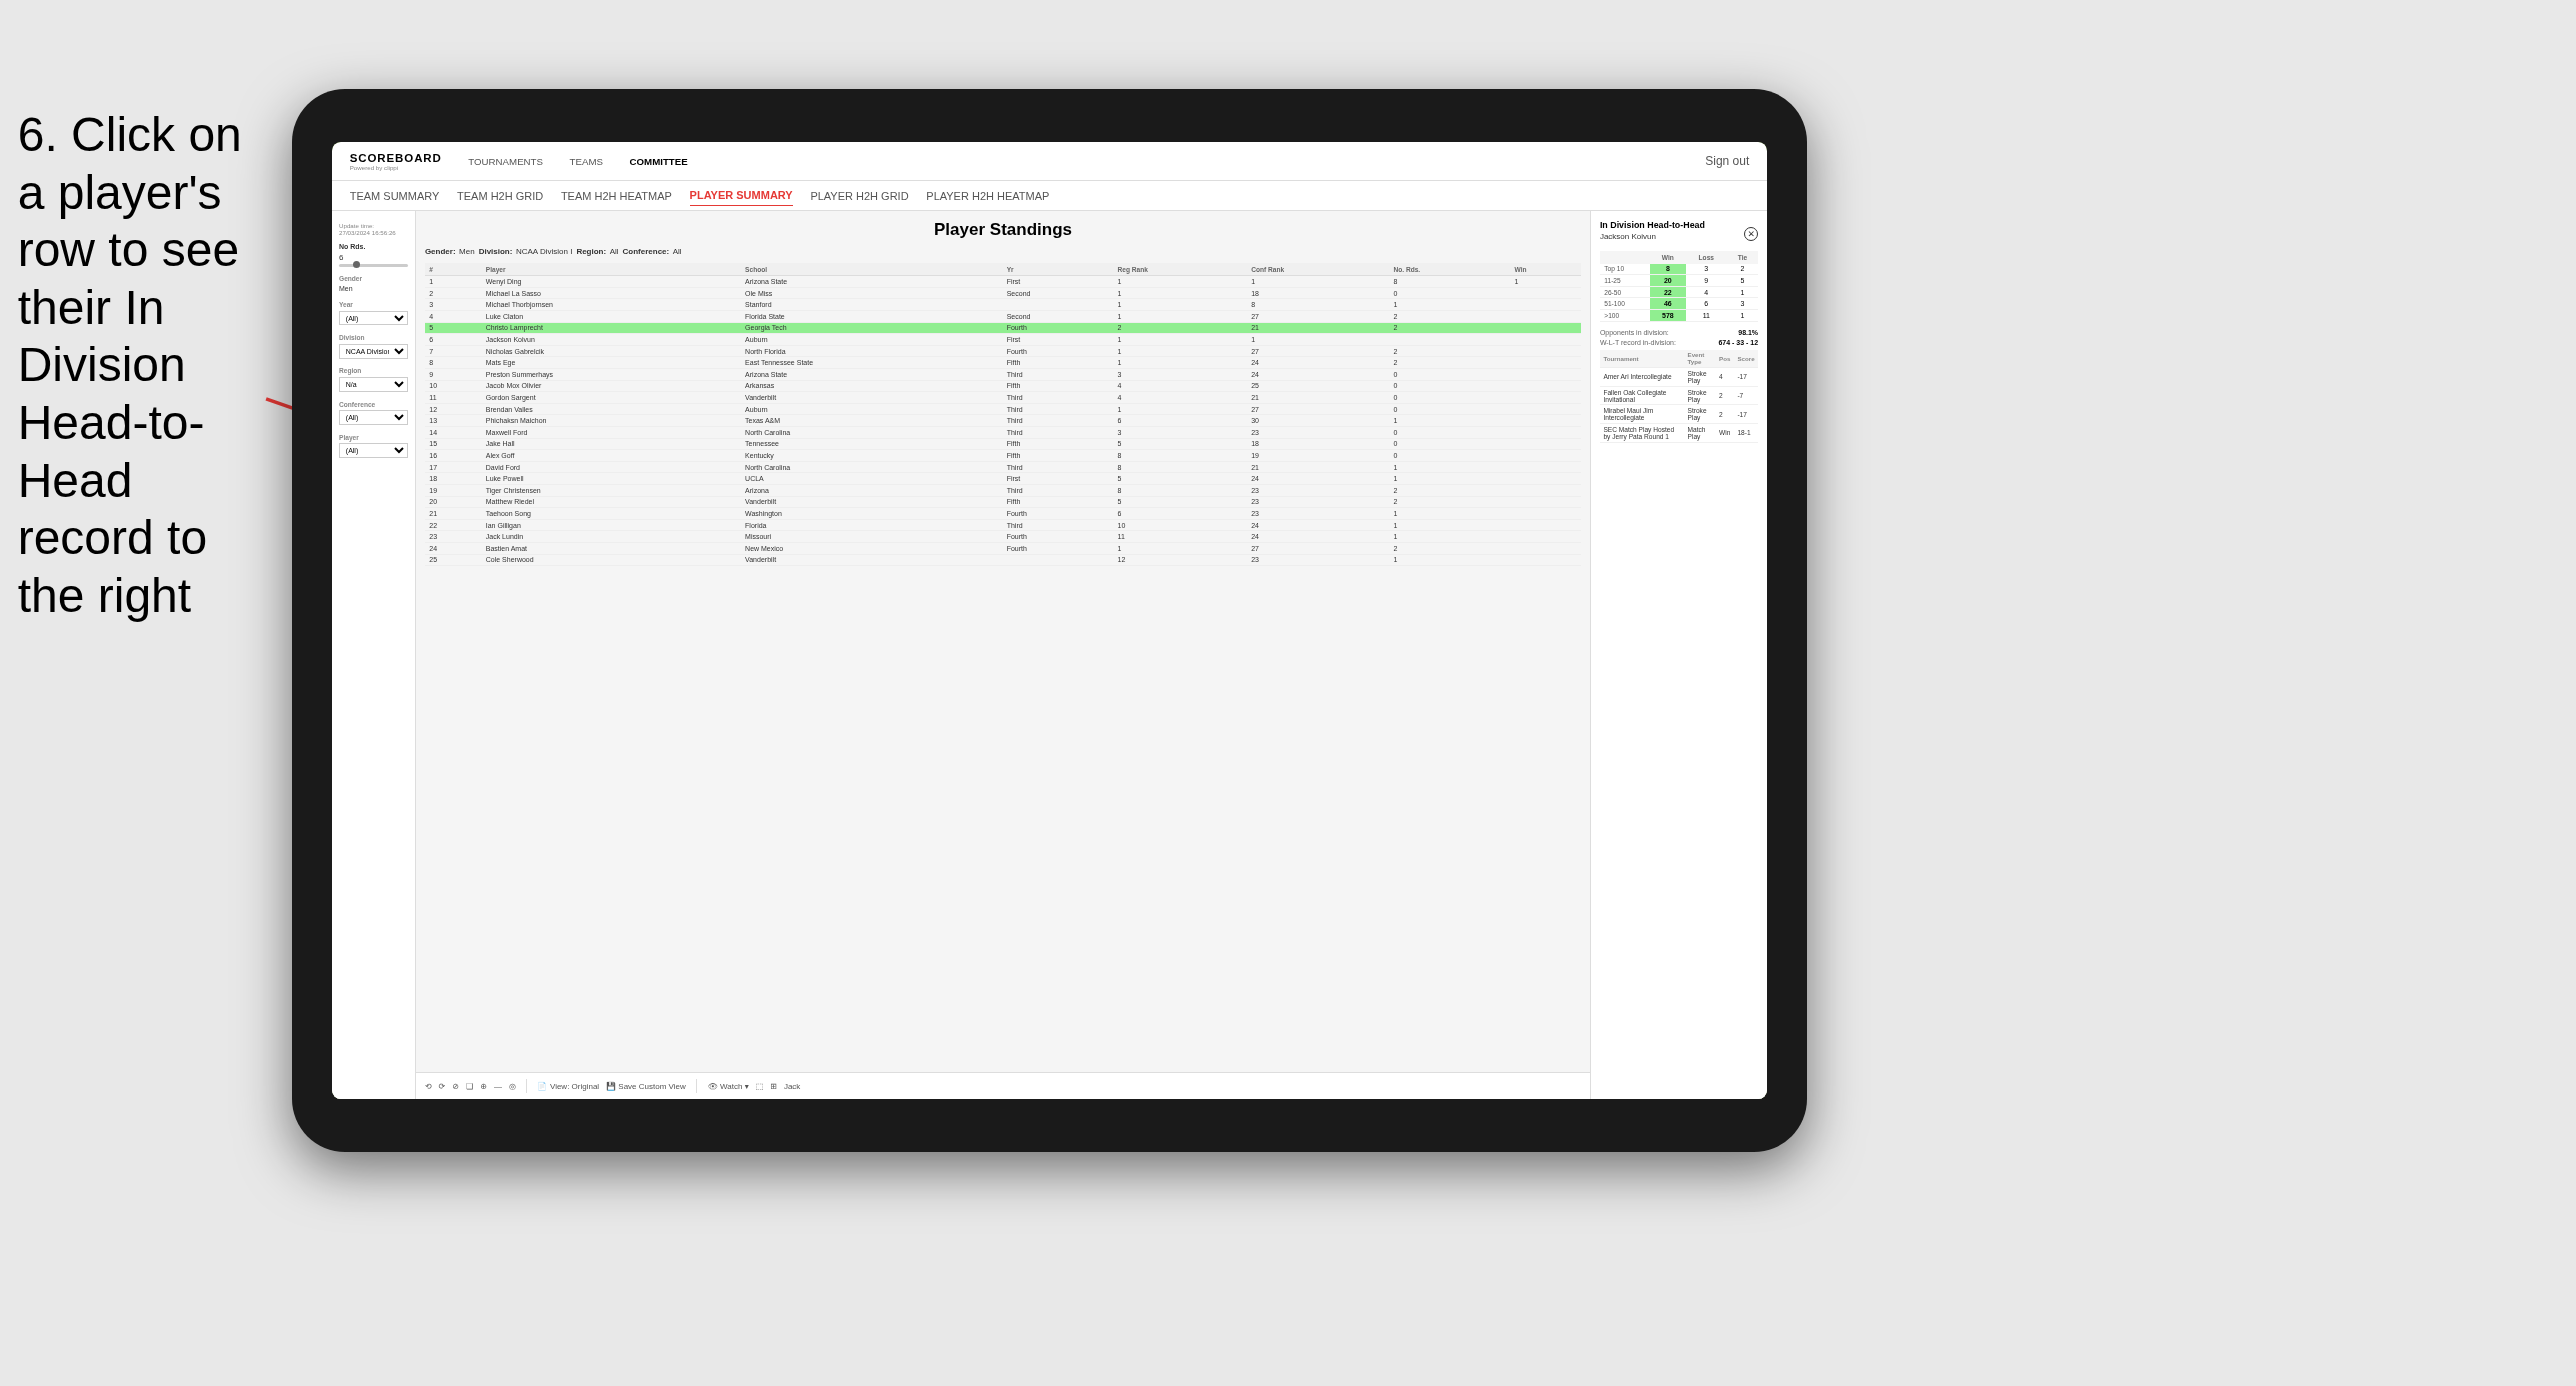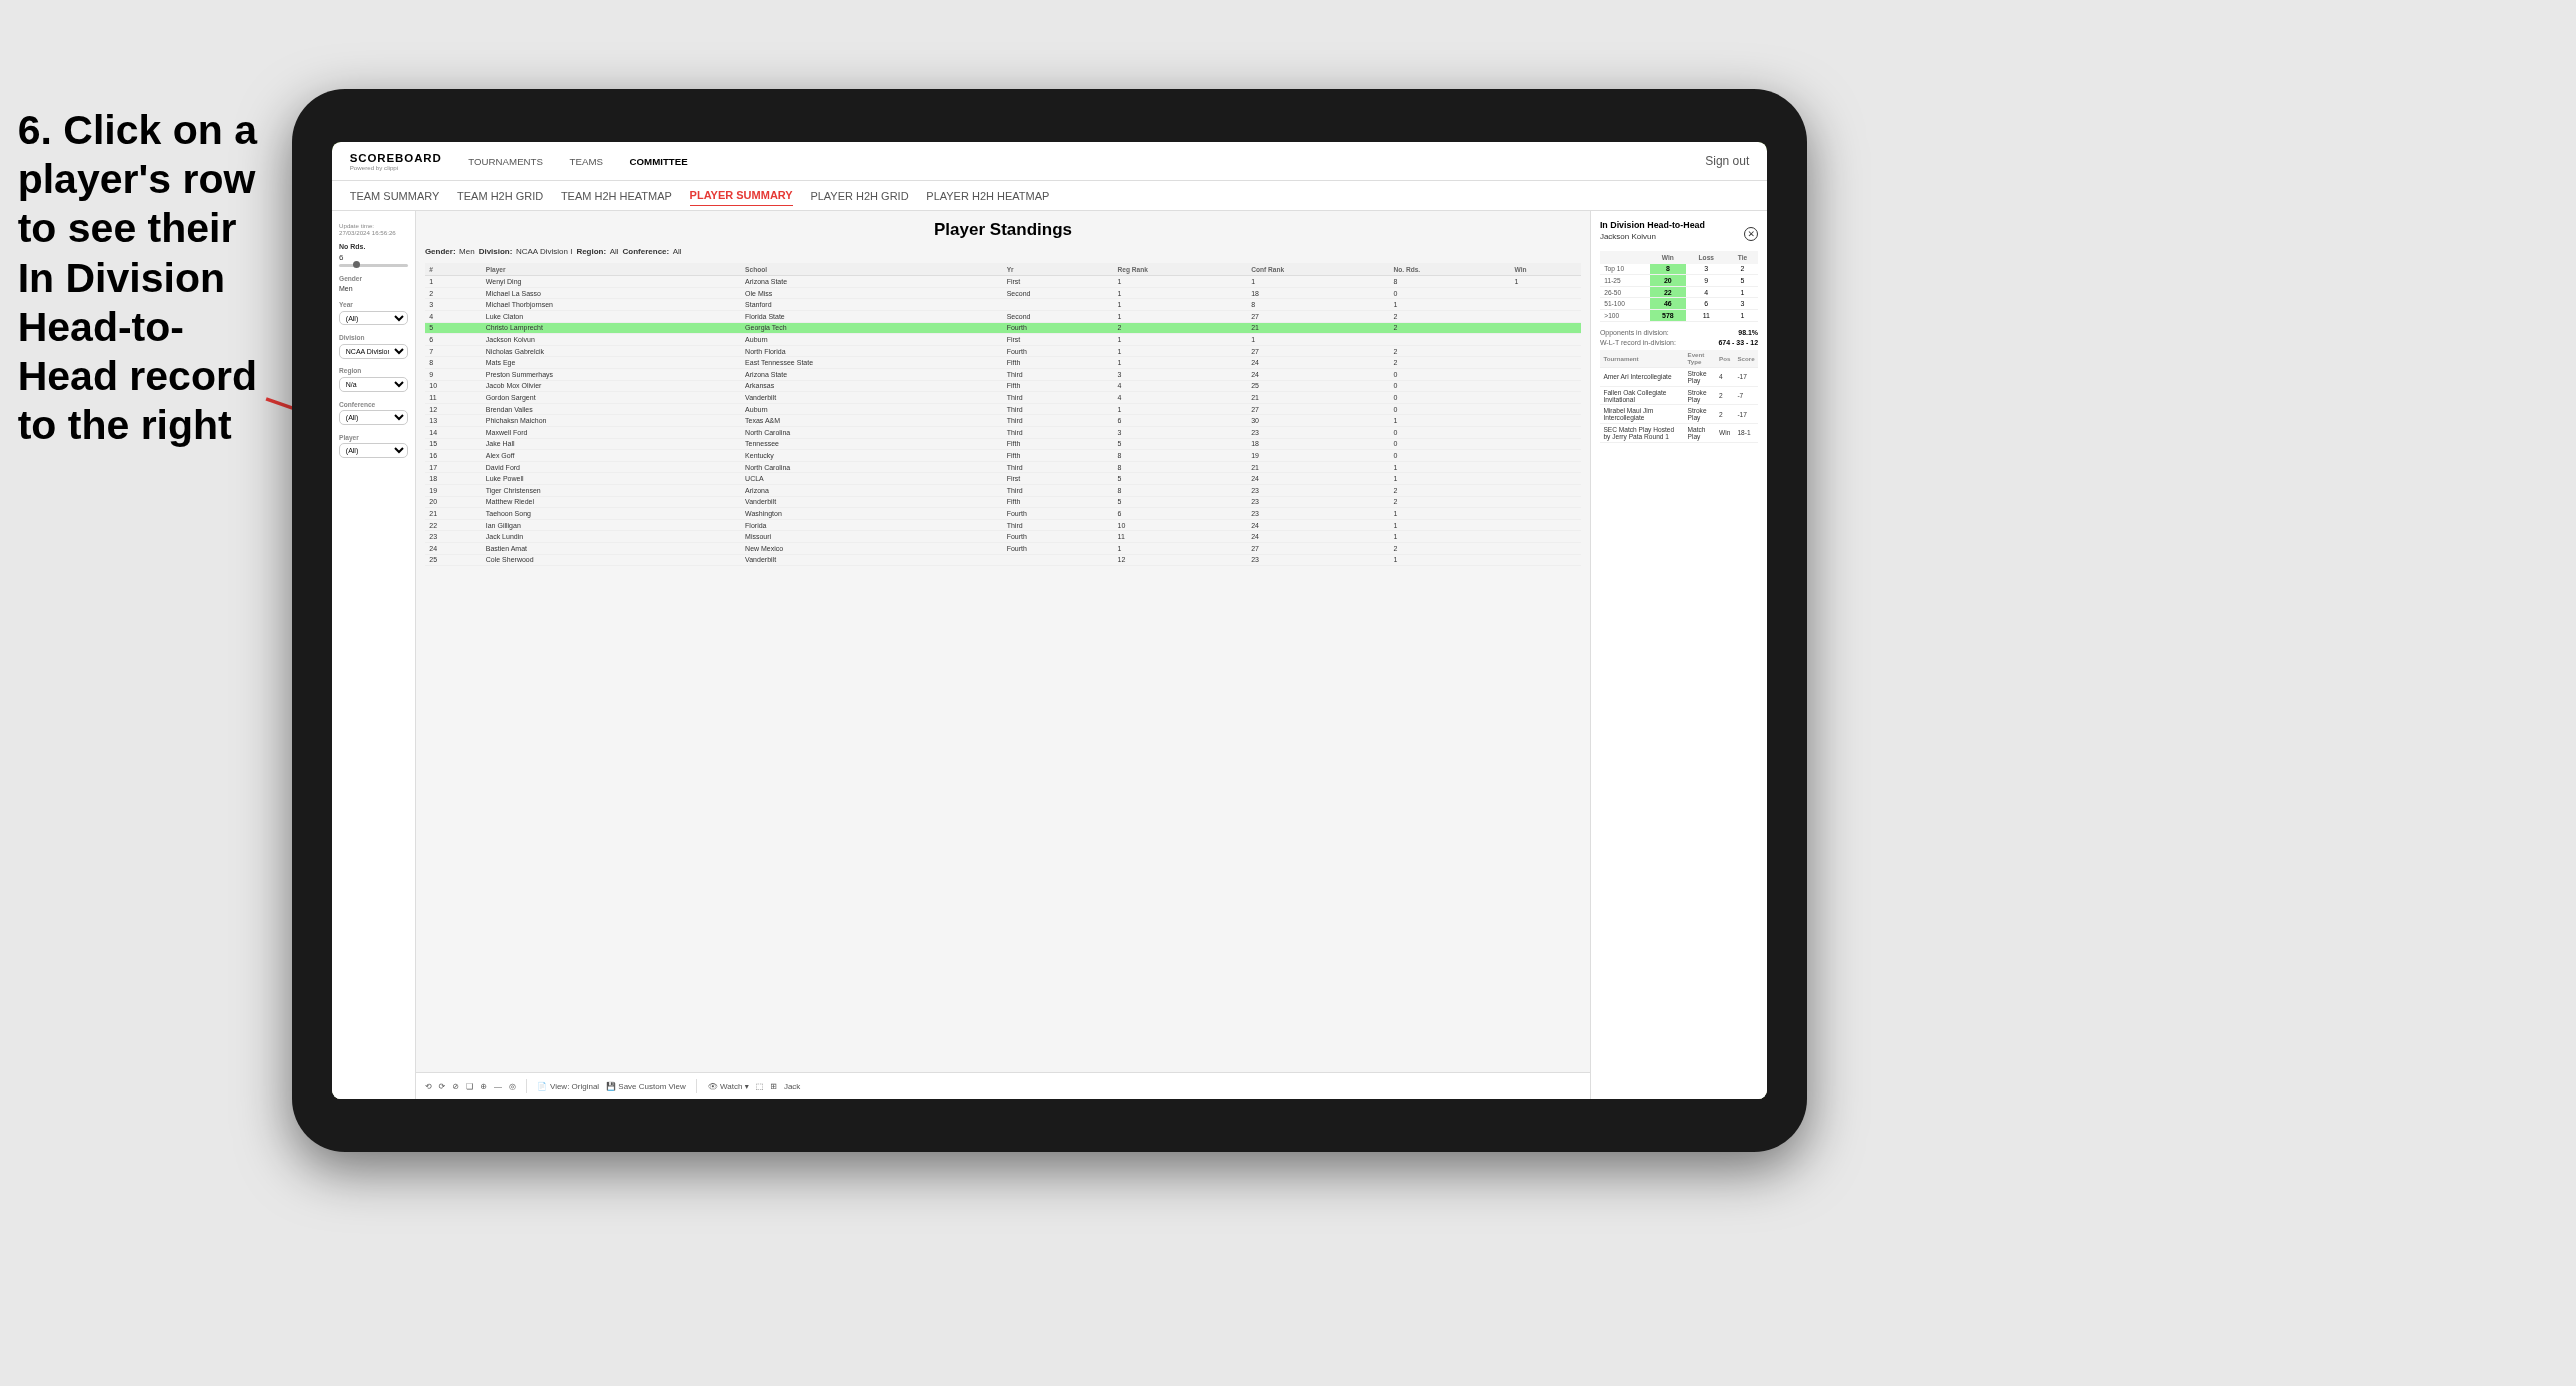--- a/index.html
+++ b/index.html
@@ -11,22 +11,22 @@
       overflow: hidden;
       position: relative;
     }
 
     
     .instruction-text {
       position: absolute;
       left: 0;
       top: 106px;
       width: 275px;
-      font-size: 41px;
-      font-weight: 700;
+      font-size: 48px;
+      font-weight: 400;
       line-height: 1.2;
       color: #000;
       padding-left: 17.7px;
     }
 
     
     .arrow-container {
       position: absolute;
       left: 248px;
       top: 381px;
@@ -159,21 +159,21 @@
       margin-bottom: 2.7px;
       font-weight: bold;
     }
     .sidebar-value {
       font-size: 7px;
       color: #333;
     }
     .sidebar-select {
       width: 100%;
       border: 0.9px solid #ccc;
-      border-radius: 5px;
+      border-radius: 0;
       padding: 1.8px 1.8px;
       font-size: 7px;
       background: #fff;
     }
     .update-time {
       font-size: 6.2px;
       color: #888;
       margin-bottom: 7px;
     }
     .no-rds-label {

